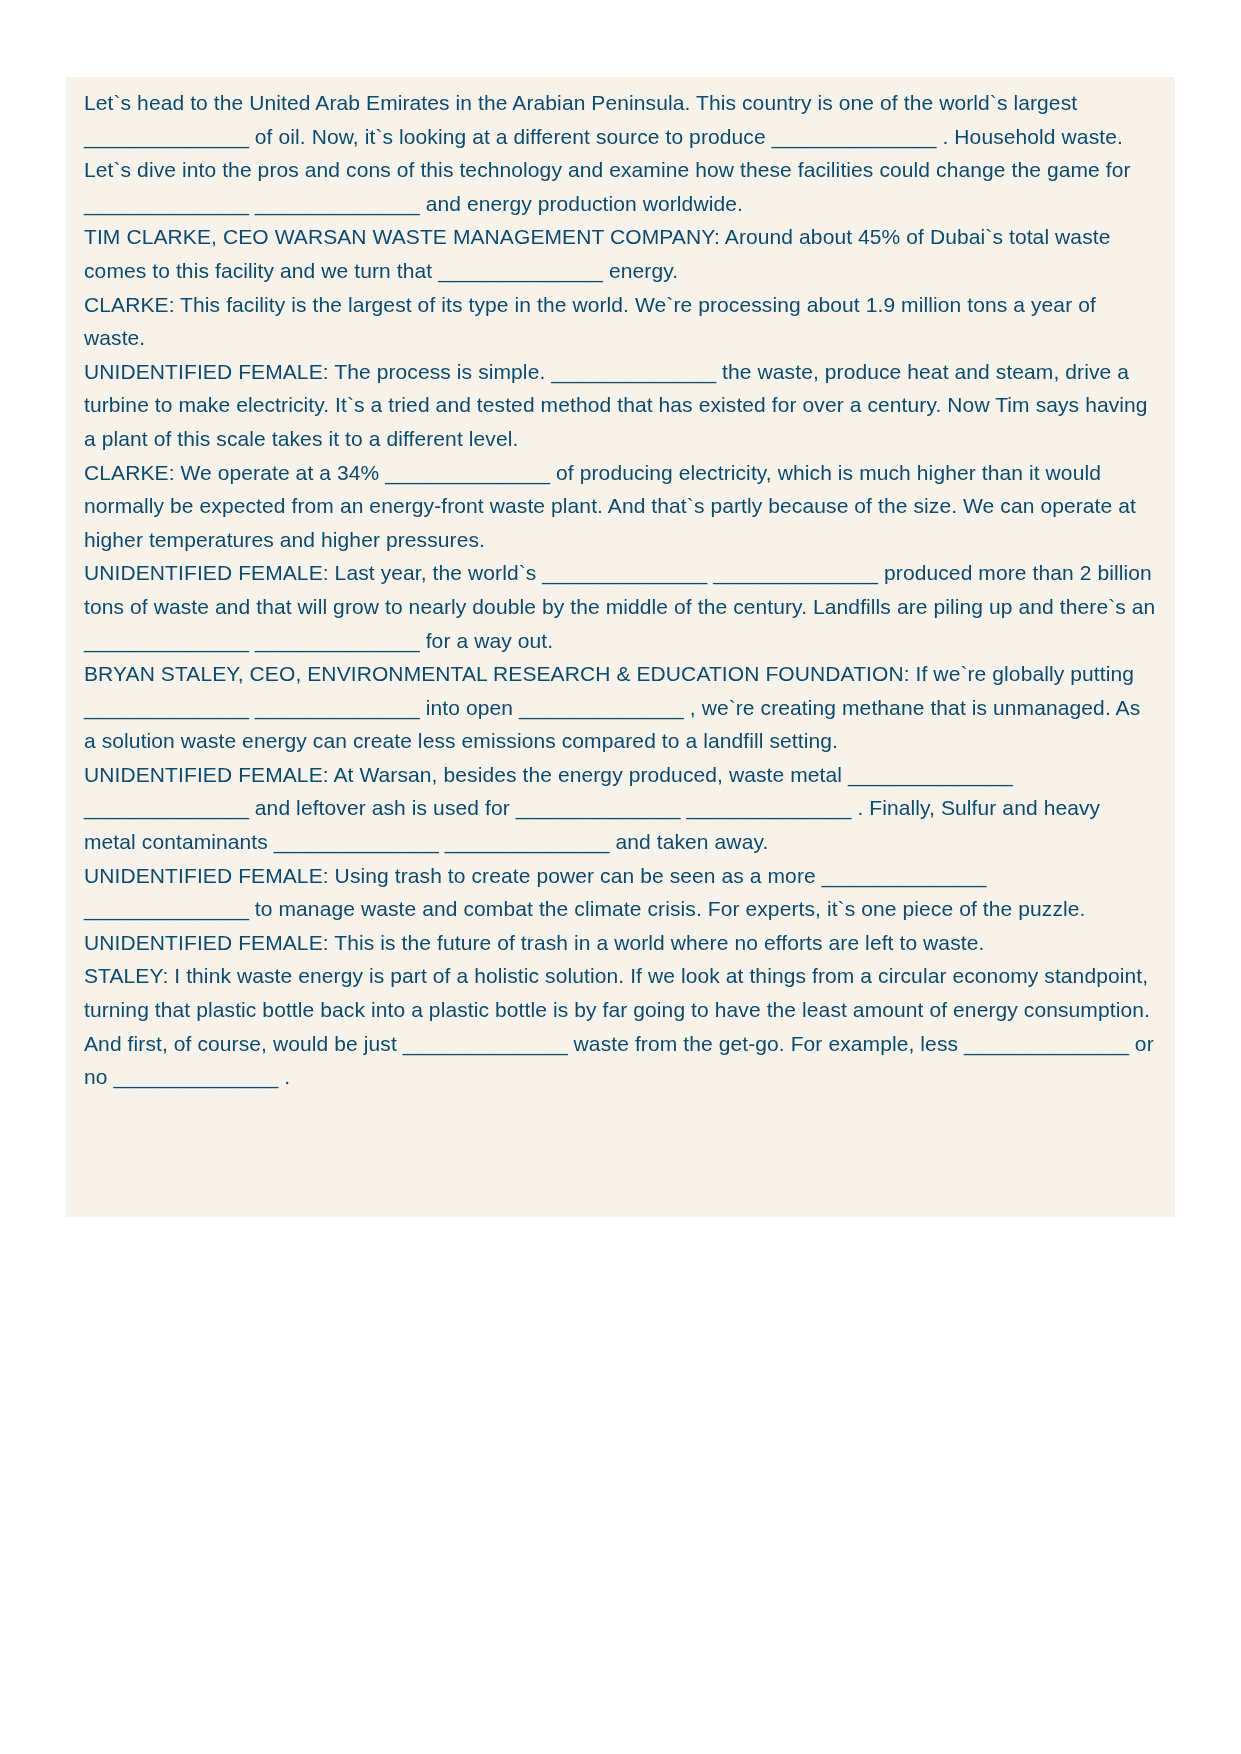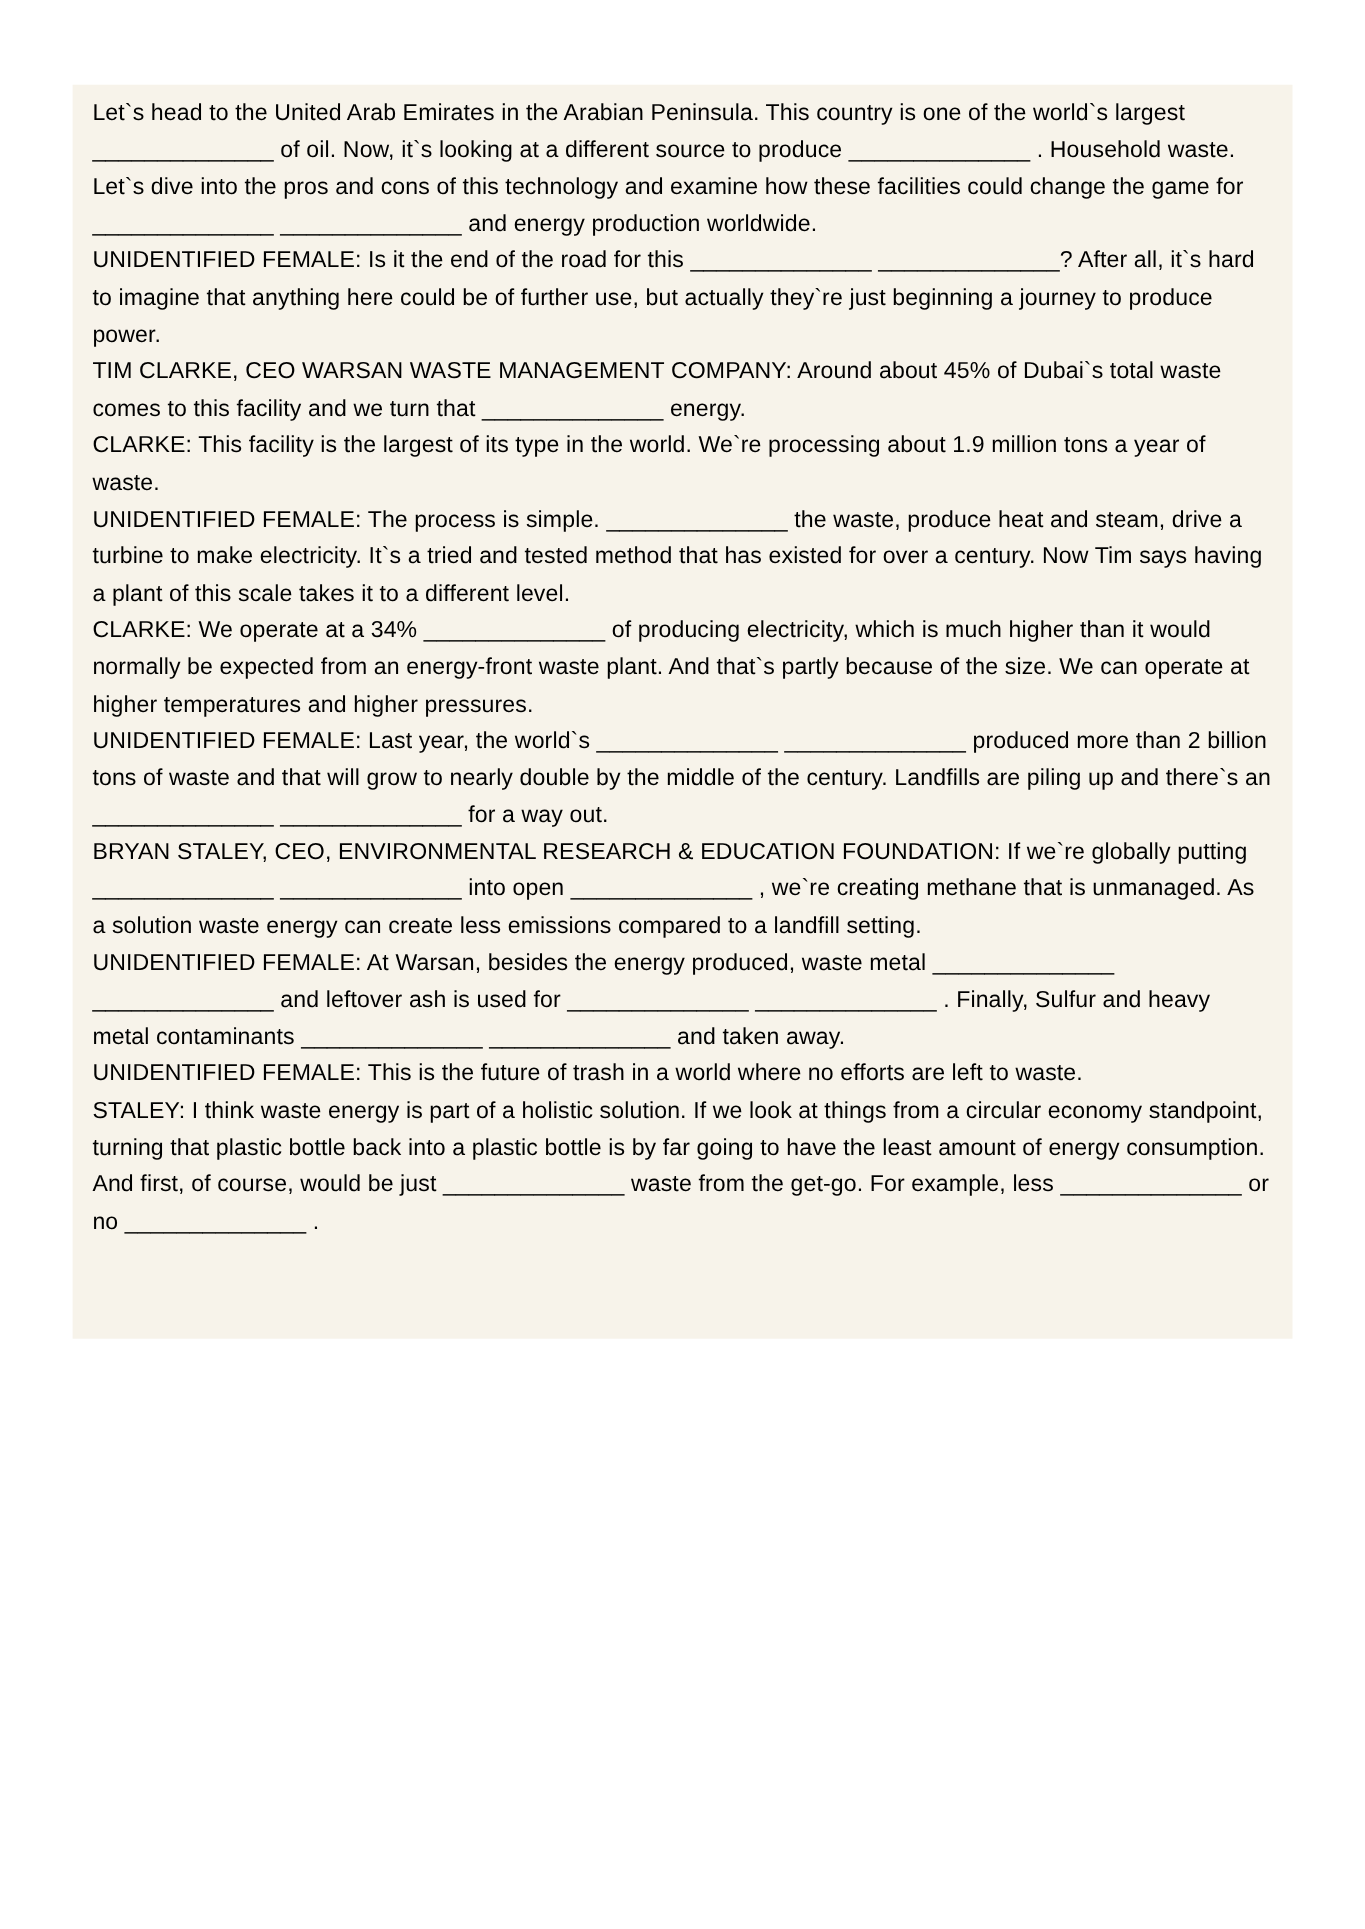--- a/index.html
+++ b/index.html
@@ -13,21 +13,21 @@
   }
   .sheet {
     position: absolute;
     left: 66px;
     top: 77px;
     width: 1109px;
     height: 1140px;
     background: #f7f3ea;
     box-sizing: border-box;
     padding: 9px 18px 10px 18px;
-    color: #000000;
+    color: #0c4a6e;
     font-size: 21px;
     line-height: 33.6px;
     letter-spacing: 0.1px;
     overflow: hidden;
   }
   p { margin: 0; }
   .marker {
     text-align: center;
     margin: 33.6px 0;
   }
@@ -35,26 +35,26 @@
 </style>
 </head>
 <body>
 
 <div class="sheet">
 
   <p>Let`s head to the United Arab Emirates in the Arabian Peninsula. This country is one of the world`s largest ______________ of oil. Now, it`s looking at a different source to produce ______________ . Household waste. Let`s dive into the pros and cons of this technology and examine how these facilities could change the game for ______________ ______________ and energy production worldwide.</p>
 
 
   <div class="transcript">
-    <p>UNIDENTIFIED FEMALE: Is it the end of the road for this ______________ ______________? After all, it`s hard to imagine that anything here could be of further use, but actually they`re just beginning a journey to produce power.</p>
     <p>TIM CLARKE, CEO WARSAN WASTE MANAGEMENT COMPANY: Around about 45% of Dubai`s total waste comes to this facility and we turn that ______________ energy.</p>
     <p>CLARKE: This facility is the largest of its type in the world. We`re processing about 1.9 million tons a year of waste.</p>
     <p>UNIDENTIFIED FEMALE: The process is simple. ______________ the waste, produce heat and steam, drive a turbine to make electricity. It`s a tried and tested method that has existed for over a century. Now Tim says having a plant of this scale takes it to a different level.</p>
     <p>CLARKE: We operate at a 34% ______________ of producing electricity, which is much higher than it would normally be expected from an energy-front waste plant. And that`s partly because of the size. We can operate at higher temperatures and higher pressures.</p>
     <p>UNIDENTIFIED FEMALE: Last year, the world`s ______________ ______________ produced more than 2 billion tons of waste and that will grow to nearly double by the middle of the century. Landfills are piling up and there`s an ______________ ______________ for a way out.</p>
     <p>BRYAN STALEY, CEO, ENVIRONMENTAL RESEARCH &amp; EDUCATION FOUNDATION: If we`re globally putting ______________ ______________ into open ______________ , we`re creating methane that is unmanaged. As a solution waste energy can create less emissions compared to a landfill setting.</p>
     <p>UNIDENTIFIED FEMALE: At Warsan, besides the energy produced, waste metal ______________ ______________ and leftover ash is used for ______________ ______________ . Finally, Sulfur and heavy metal contaminants ______________ ______________ and taken away.</p>
+    <p>UNIDENTIFIED FEMALE: Using trash to create power can be seen as a more ______________ ______________ to manage waste and combat the climate crisis. For experts, it`s one piece of the puzzle.</p>
     <p>UNIDENTIFIED FEMALE: This is the future of trash in a world where no efforts are left to waste.</p>
     <p>STALEY: I think waste energy is part of a holistic solution. If we look at things from a circular economy standpoint, turning that plastic bottle back into a plastic bottle is by far going to have the least amount of energy consumption. And first, of course, would be just ______________ waste from the get-go. For example, less ______________ or no ______________ .</p>
   </div>
 
 
 </div>
 
 </body></html>

